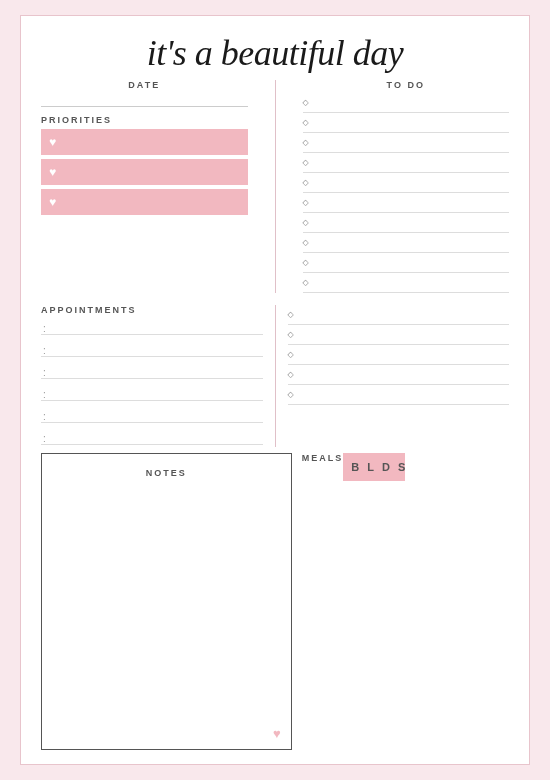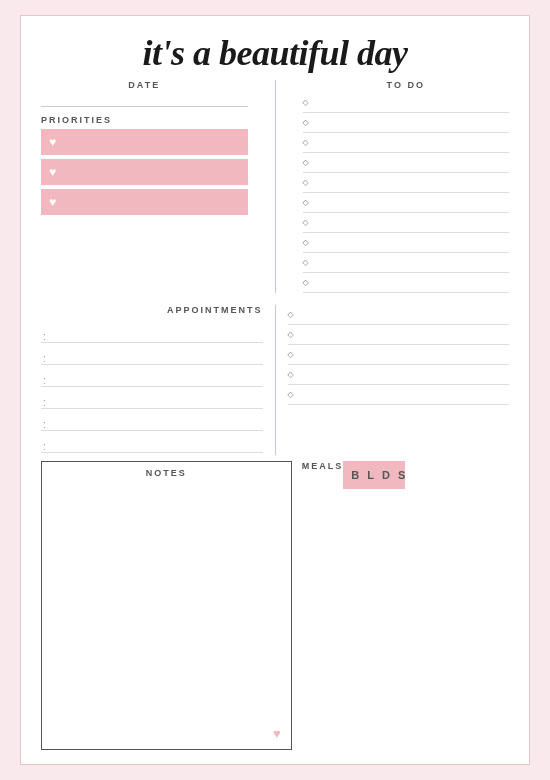--- a/index.html
+++ b/index.html
@@ -18,21 +18,21 @@
       background: #fff;
       border: 1.5px solid #e8c4cc;
       padding: 18px 20px 14px 20px;
       display: flex;
       flex-direction: column;
     }
     .title {
       font-family: 'Georgia', cursive;
       font-size: 36px;
       font-style: italic;
-      font-weight: 700;
+      font-weight: 400;
       text-align: center;
       color: #1a1a1a;
       letter-spacing: -0.5px;
       margin-bottom: 6px;
       line-height: 1.1;
     }
     .top-section {
       display: flex;
       flex: 0 0 auto;
       gap: 25px;
@@ -105,24 +105,24 @@
     }
     .middle-section {
       display: flex;
       flex: 0 0 auto;
       gap: 10px;
       margin-top: 6px;
     }
     .appt-label {
       font-size: 9px;
       letter-spacing: 2px;
-      text-align: right;
+      text-align: left;
       color: #555;
       font-weight: 600;
-      margin-bottom: 8px;
+      margin-bottom: 0;
       text-transform: uppercase;
     }
     .appt-row {
       display: flex;
       align-items: flex-end;
       height: 20px;
       border-bottom: 1px solid #ddd;
       margin-bottom: 2px;
       font-size: 10px;
       color: #888;
@@ -155,21 +155,21 @@
       flex-direction: column;
       align-items: center;
       position: relative;
     }
     .notes-label {
       font-size: 9px;
       letter-spacing: 2px;
       text-align: left;
       color: #555;
       font-weight: 600;
-      margin-top: 6px;
+      margin-top: 14px;
       margin-bottom: 4px;
       text-transform: uppercase;
     }
     .notes-heart {
       position: absolute;
       bottom: 8px;
       right: 10px;
       color: #f2b8c0;
       font-size: 13px;
     }

